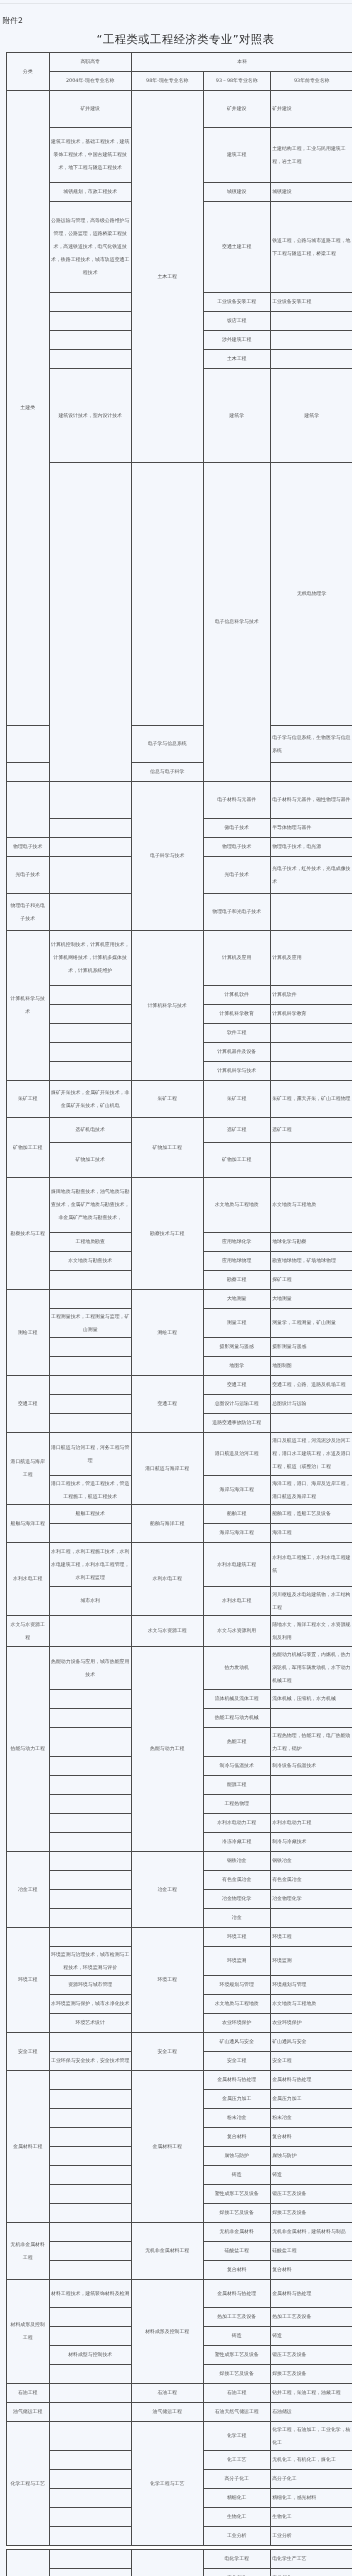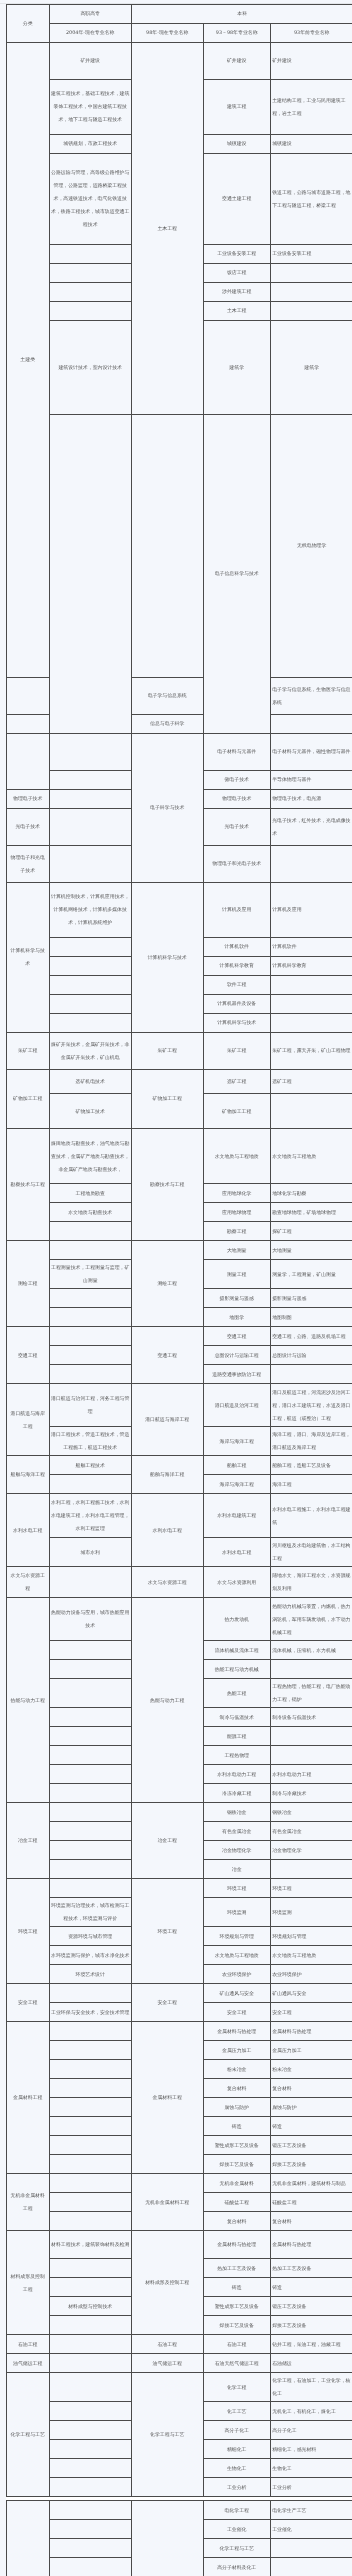--- a/index.html
+++ b/index.html
@@ -13,20 +13,22 @@
   table.grid td.c5{text-align:left;padding-left:1.5px;}
   table.grid td.c1{padding:1px 3.1px;}
   col.w1{width:43px;} col.w2{width:82px;} col.w3{width:72px;} col.w4{width:67px;} col.w5{width:83px;}
   .pagebreak td{border:none !important;height:3.1px !important;padding:0 !important;background:#ffffff;line-height:3.1px !important;}
 </style>
 </head>
 <body>
 
 <div class="page">
   <div class="topline"></div>
+  <div class="attach">附件2</div>
+  <div class="title">“工程类或工程经济类专业”对照表</div>
 
   <table class="grid">
     <colgroup>
         <col class="w1">
         <col class="w2">
         <col class="w3">
         <col class="w4">
         <col class="w5">
       </colgroup>
     <thead>

